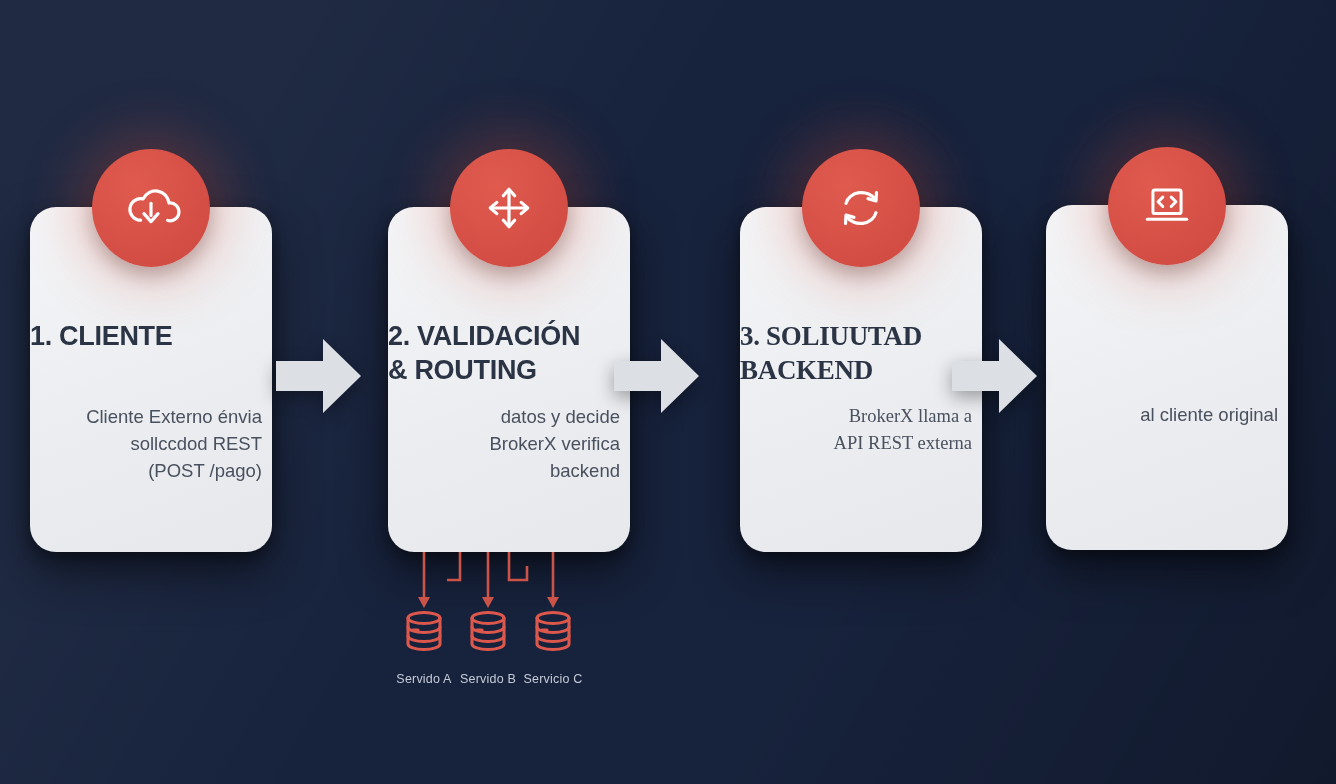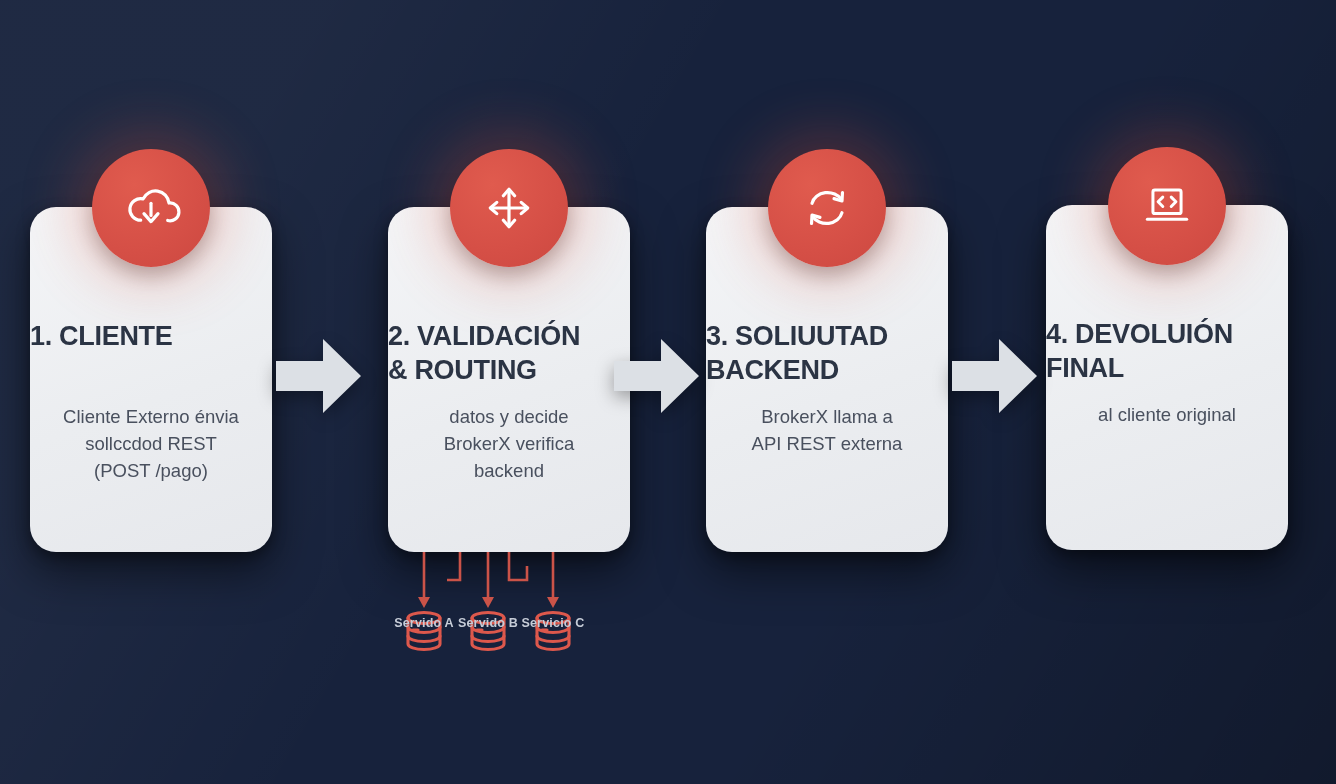--- a/index.html
+++ b/index.html
@@ -39,27 +39,27 @@
     display:flex;align-items:center;justify-content:center;
   }
   .badge svg{display:block;}
   .card-title{
     position:absolute;top:112px;left:0;width:100%;
     text-align:left;font-weight:bold;font-size:27px;line-height:34px;
     letter-spacing:-0.3px;color:#2b3444;
   }
   .card-body{
     position:absolute;top:196px;left:10px;width:222px;
-    text-align:center;font-size:18.5px;line-height:27px;color:#49505e;
+    text-align:right;font-size:18.5px;line-height:27px;color:#49505e;
   }
   .flow-arrow{position:absolute;top:338px;filter:drop-shadow(0 6px 9px rgba(0,0,0,.35));}
   .connector-svg{position:absolute;left:390px;top:552px;}
   .service-label{
-    position:absolute;top:616px;width:90px;text-align:center;
-    font-size:12.5px;font-weight:bold;color:#c6ccd7;letter-spacing:.2px;
+    position:absolute;top:672px;width:90px;text-align:center;
+    font-size:12.5px;font-weight:normal;color:#c6ccd7;letter-spacing:.2px;
   }
 </style>
 </head>
 <body>
 
 <div class="bg"></div>
 
 <div class="card" style="left:30px;">
   <div class="badge">
     <span>
@@ -96,21 +96,21 @@
     <div>2. VALIDACIÓN</div>
     <div>&amp; ROUTING</div>
   </div>
   <div class="card-body">
     <div>datos y decide</div>
     <div>BrokerX verifica</div>
     <div>backend</div>
   </div>
 </div>
 
-<div class="card" style="left:706px;">
+<div class="card" style="left:740px;font-family:Liberation Serif, serif;">
   <div class="badge">
     <span>
       <svg width="60" height="60" viewBox="0 0 64 64" fill="none" stroke="#ffffff" stroke-width="3.4" stroke-linecap="round" stroke-linejoin="round">
         <path d="M16 27 a17 14.5 0 0 1 31.5 -4"></path>
         <path d="M48.5 15.5 L48 24.5 L39.5 22"></path>
         <path d="M48 37 a17 14.5 0 0 1 -31.5 4"></path>
         <path d="M15.5 48.5 L16 39.5 L24.5 42"></path>
       </svg>
     </span>
   </div>
@@ -127,24 +127,20 @@
 <div class="card" style="left:1046px;top:205px;">
   <div class="badge">
     <span>
       <svg width="60" height="60" viewBox="0 0 64 64" fill="none" stroke="#ffffff" stroke-width="3.2" stroke-linecap="round" stroke-linejoin="round">
         <rect x="17" y="15" width="30" height="25" rx="2"></rect>
         <path d="M11 46 h42"></path>
         <path d="M27.5 22.5 L22.5 27.5 L27.5 32.5"></path>
         <path d="M36.5 22.5 L41.5 27.5 L36.5 32.5"></path>
       </svg>
     </span>
-  </div>
-  <div class="card-title">
-    <div>4. DEVOLUIÓN</div>
-    <div>FINAL</div>
   </div>
   <div class="card-body">
     <div>al cliente original</div>
   </div>
 </div>
 
 <svg class="flow-arrow" style="left:276px;" width="86" height="76">
   <polygon points="0,23 47,23 47,1 85,38 47,75 47,53 0,53" fill="#dce0e5"></polygon>
 </svg>
 <svg class="flow-arrow" style="left:614px;" width="86" height="76">

